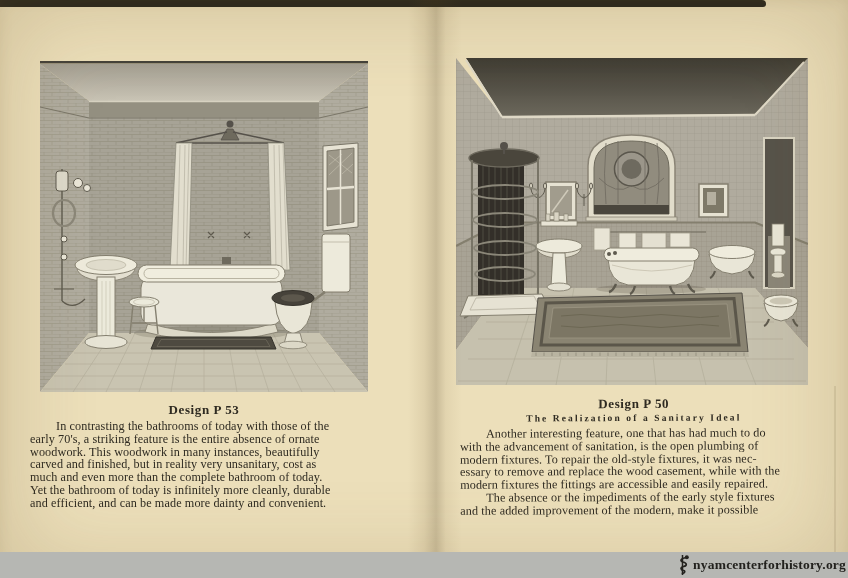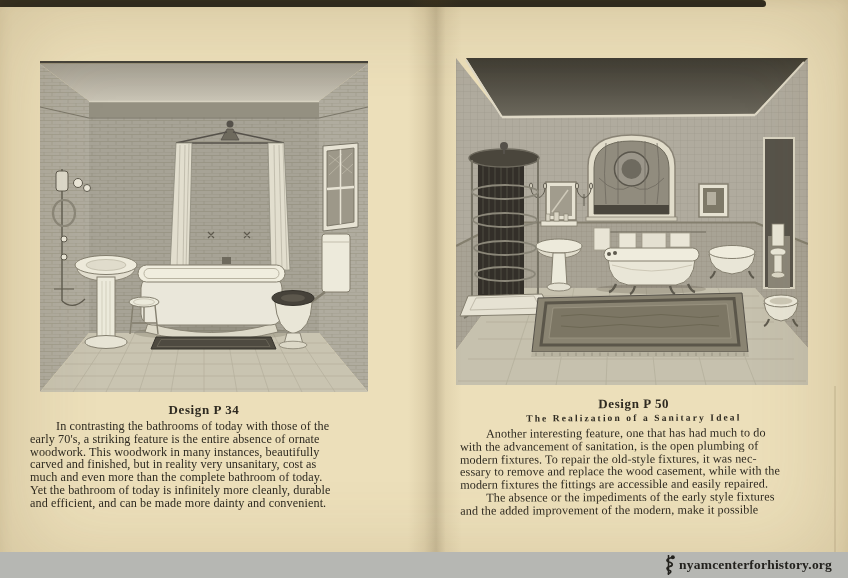--- a/index.html
+++ b/index.html
@@ -20,21 +20,21 @@
   .design{font-size:13px;font-weight:700;letter-spacing:.6px;line-height:14px;margin:0}
   .plate-title{font-size:9.5px;font-weight:700;letter-spacing:2.6px;line-height:11px;
         margin:2px 0 0 0;white-space:nowrap}
   .plate-title.ls-sm{letter-spacing:2.1px}
   .body{margin-top:3px}
   .para{margin:0;text-align:left;white-space:pre-line;font-size:12.2px;line-height:12.8px;
         text-indent:26px;letter-spacing:.1px}
   .tilt{transform:rotate(-.25deg)}
   .footer-bar{position:absolute;left:0;top:552px;width:848px;height:26px;
         background:var(--footer_bar,#b6b7b3);display:flex;align-items:center;
-        justify-content:flex-end;padding-right:16px;box-sizing:border-box;gap:3px;z-index:50}
+        justify-content:flex-end;padding-right:2px;box-sizing:border-box;gap:3px;z-index:50}
   .watermark-text{font-size:13.5px;font-weight:600;letter-spacing:.2px;
         color:var(--watermark_ink,#23221e);line-height:1}
 </style>
 </head>
 <body>
 
 <div class="scan">
 
   <div class="book-edge-top"></div>
 
@@ -125,21 +125,21 @@
         <polygon points="247,272 260,272 263,283 244,283" fill="#e4e1d1" stroke="#847f6f" stroke-width="0.9"></polygon>
         <ellipse cx="253" cy="284" rx="14" ry="3.8" fill="#dcd8c7" stroke="#847f6f" stroke-width="0.8"></ellipse>
       </g>
       <g>
         <polygon points="116,276 231,276 236,288 111,288" fill="#4e4a40" stroke="#35322b" stroke-width="1"></polygon>
         <polygon points="121,278.5 226,278.5 230,285.5 117,285.5" fill="none" stroke="#6e6a5c" stroke-width="0.8"></polygon>
       </g>
     </svg>
 
     <div class="caption-block" style="left:30px;top:403px;width:348px">
-      <p class="design">Design P 34</p>
+      <p class="design">Design P 53</p>
       <div class="body">
         <p class="para">In contrasting the bathrooms of today with those of the
 early 70's, a striking feature is the entire absence of ornate
 woodwork.  This woodwork in many instances, beautifully
 carved and finished, but in reality very unsanitary, cost as
 much and even more than the complete bathroom of today.
 Yet the bathroom of today is infinitely more cleanly, durable
 and efficient, and can be made more dainty and convenient.</p>
       </div>
     </div>

